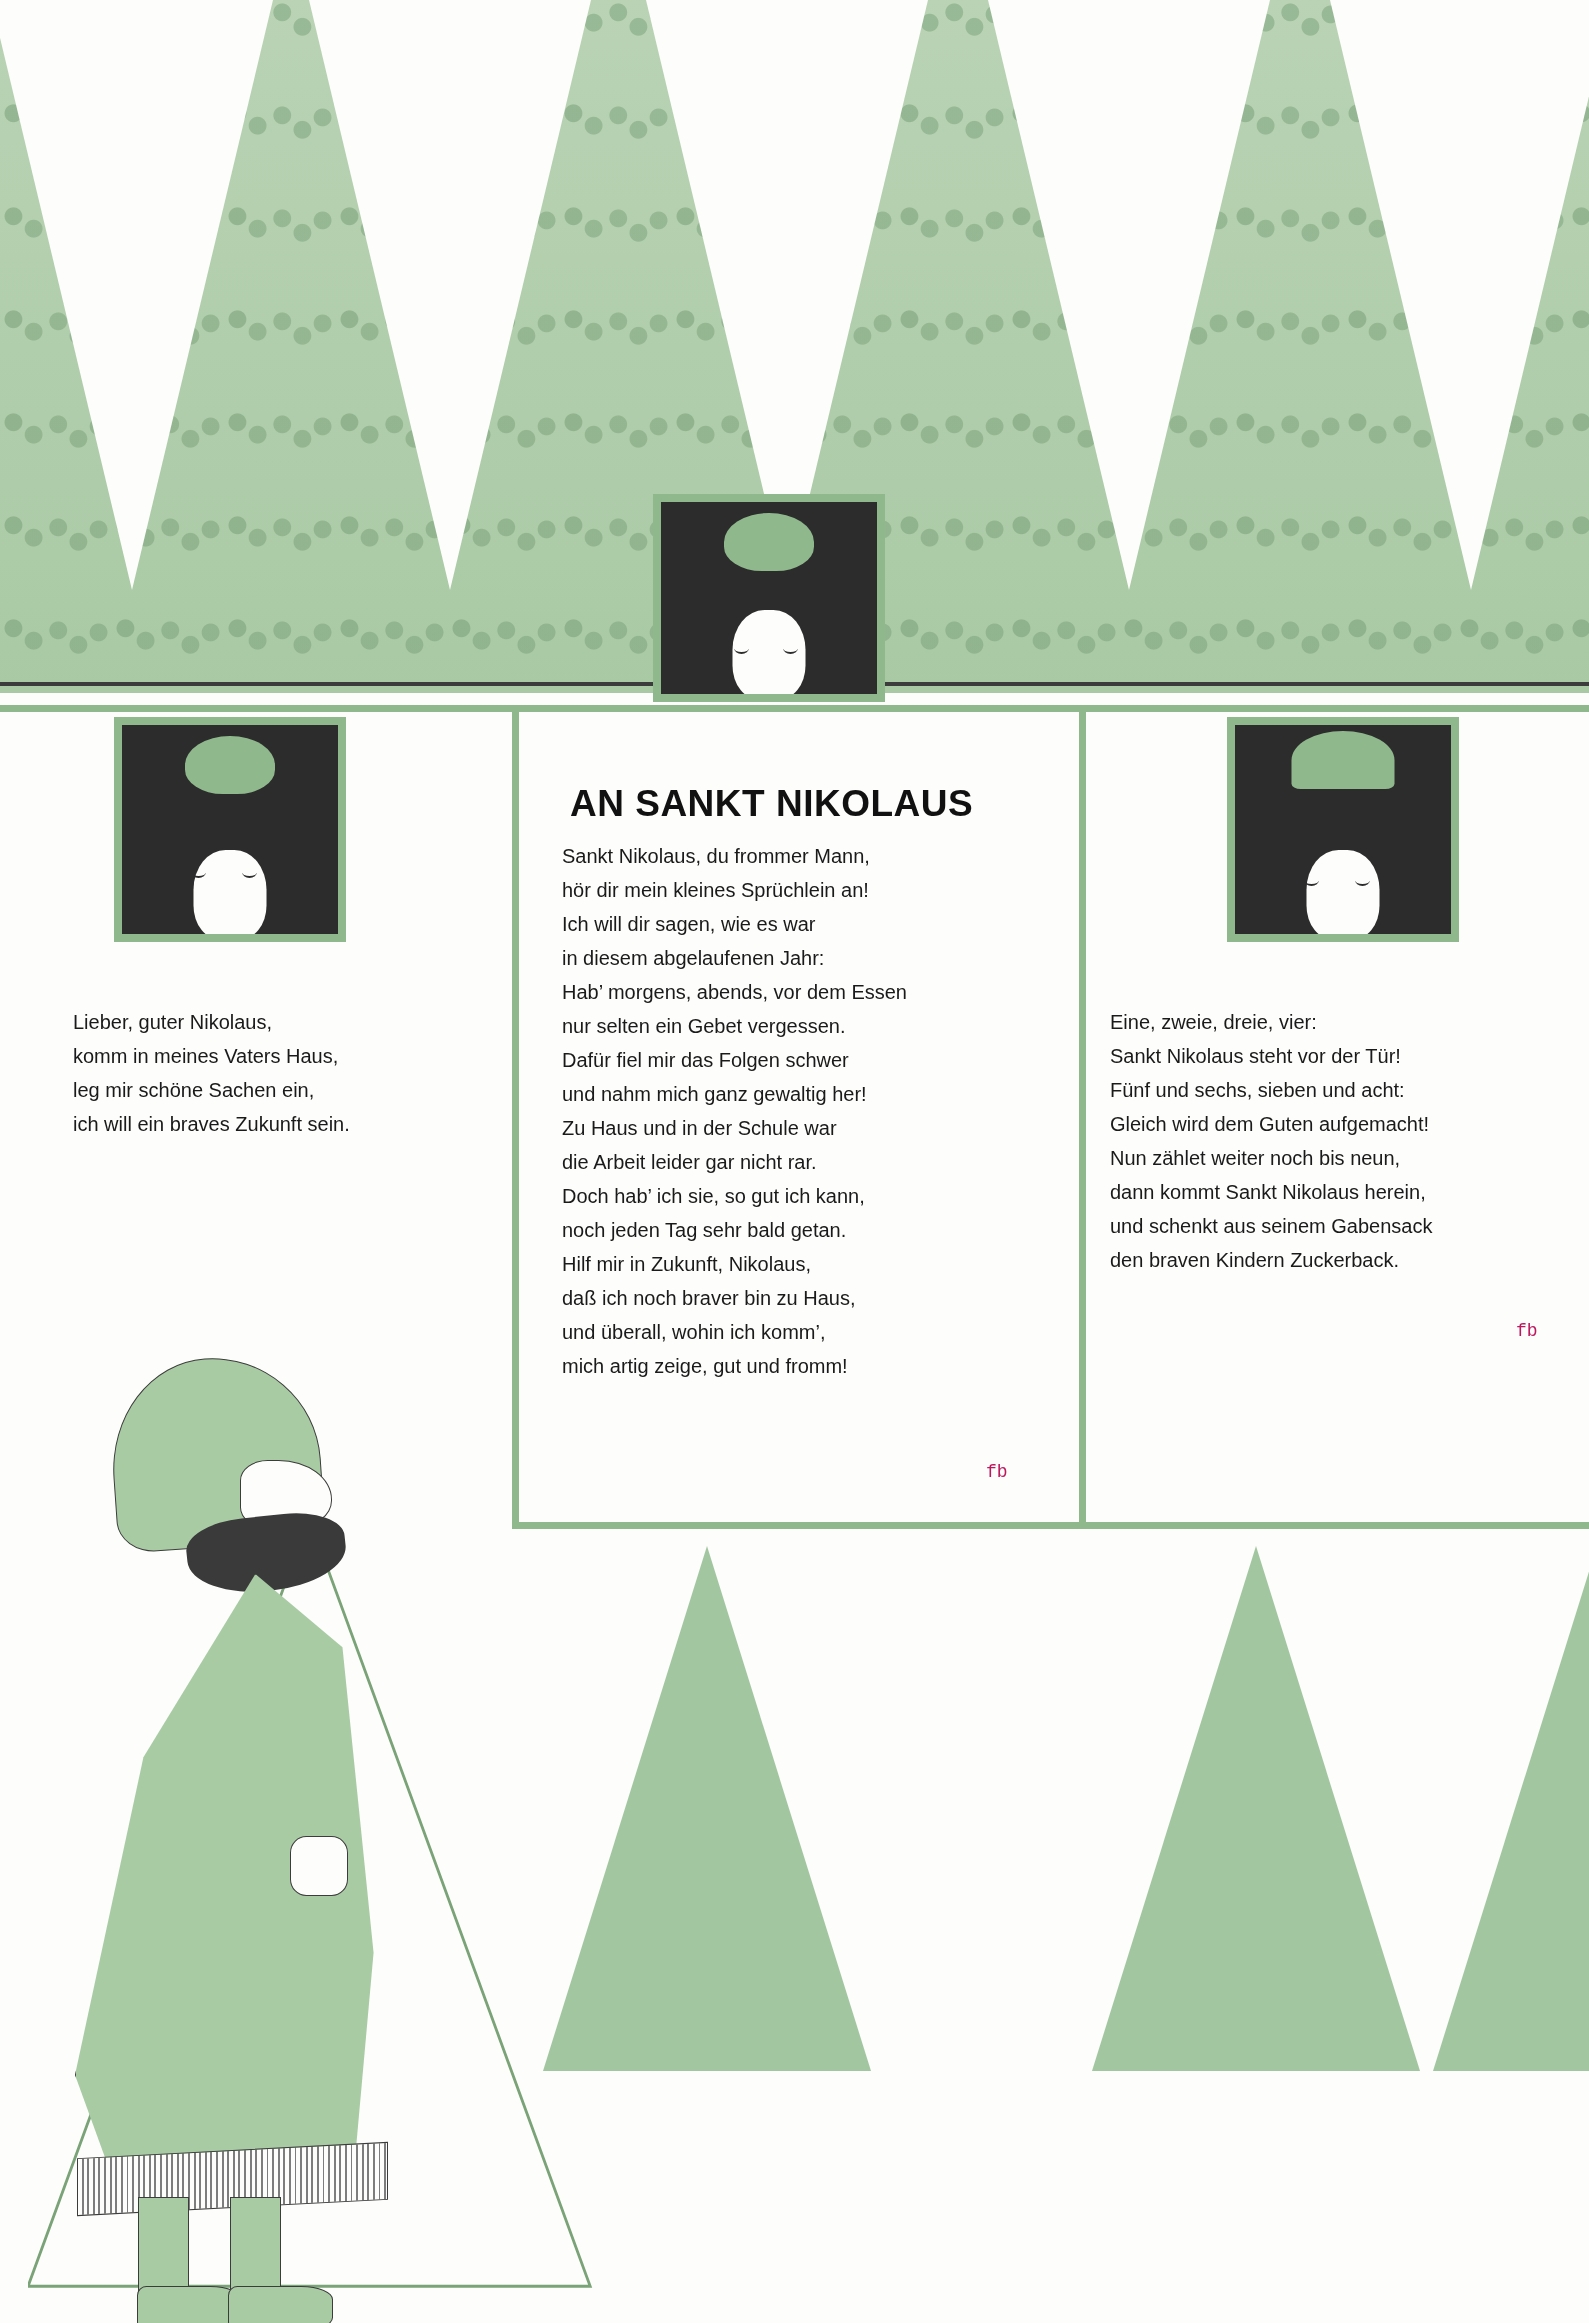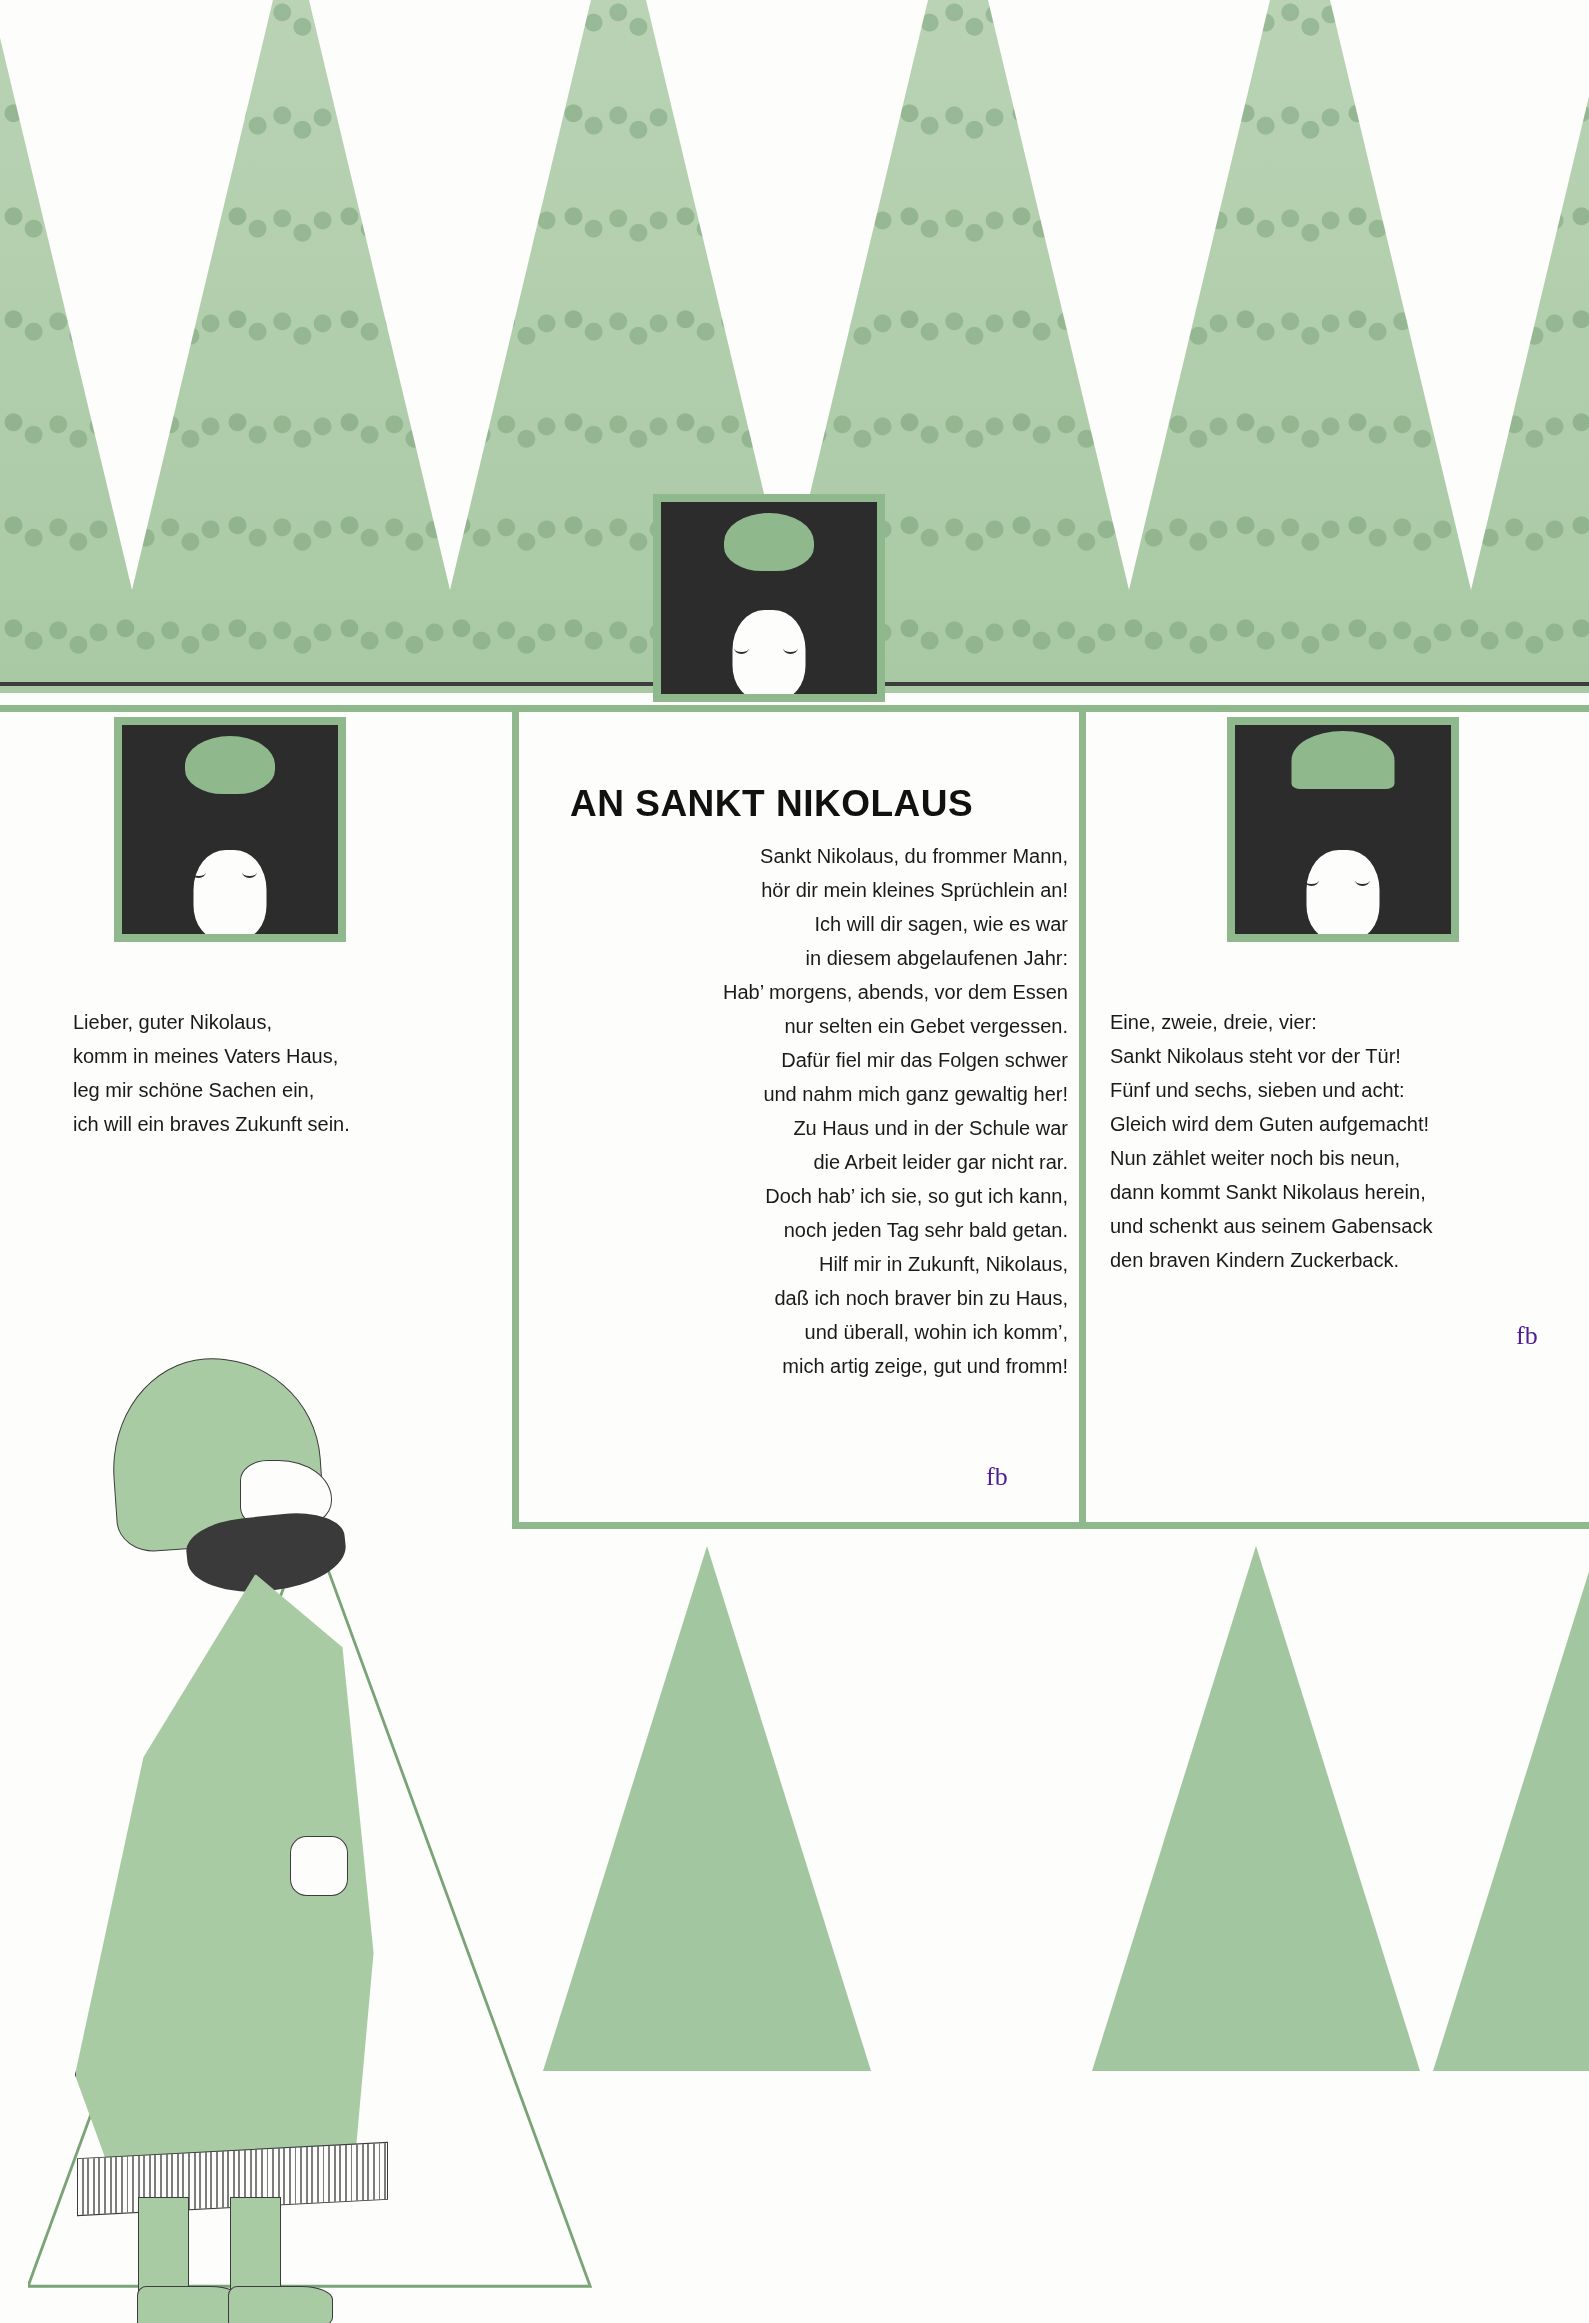--- a/index.html
+++ b/index.html
@@ -125,29 +125,29 @@
     white-space: nowrap;
     margin-top: 24px;
   }
   .poem {
     position: absolute;
     font-size: 20px;
     line-height: 34px;
     color: #1a1a1a;
     white-space: pre-line;
   }
-  .poem.center { left: 562px; top: 839px; width: 506px; text-align: right; }
+  .poem.center { left: 562px; top: 839px; width: 506px; }
   .poem.left   { left: 73px;  top: 1005px; width: 440px; }
   .poem.right  { left: 1110px; top: 1005px; width: 468px; }
 
   .sig {
     position: absolute;
-    font-family: Liberation Serif, serif;
-    font-size: 26px;
-    color: #4c1d95;
+    font-family: Liberation Mono, monospace;
+    font-size: 18px;
+    color: #be185d;
   }
   .sig.center { left: 986px; top: 1462px; }
   .sig.right  { left: 1516px; top: 1321px; }
 
   
   .figure { position: absolute; left: 56px; top: 1349px; width: 450px; height: 974px; }
   .fig-hood {
     position: absolute; left: 56px; top: 9.4px; width: 206px; height: 187px;
     background: #a8cba4; border: 1.9px solid #3c3c3c;
     border-radius: 62% 68% 26% 24% / 78% 74% 26% 22%;

